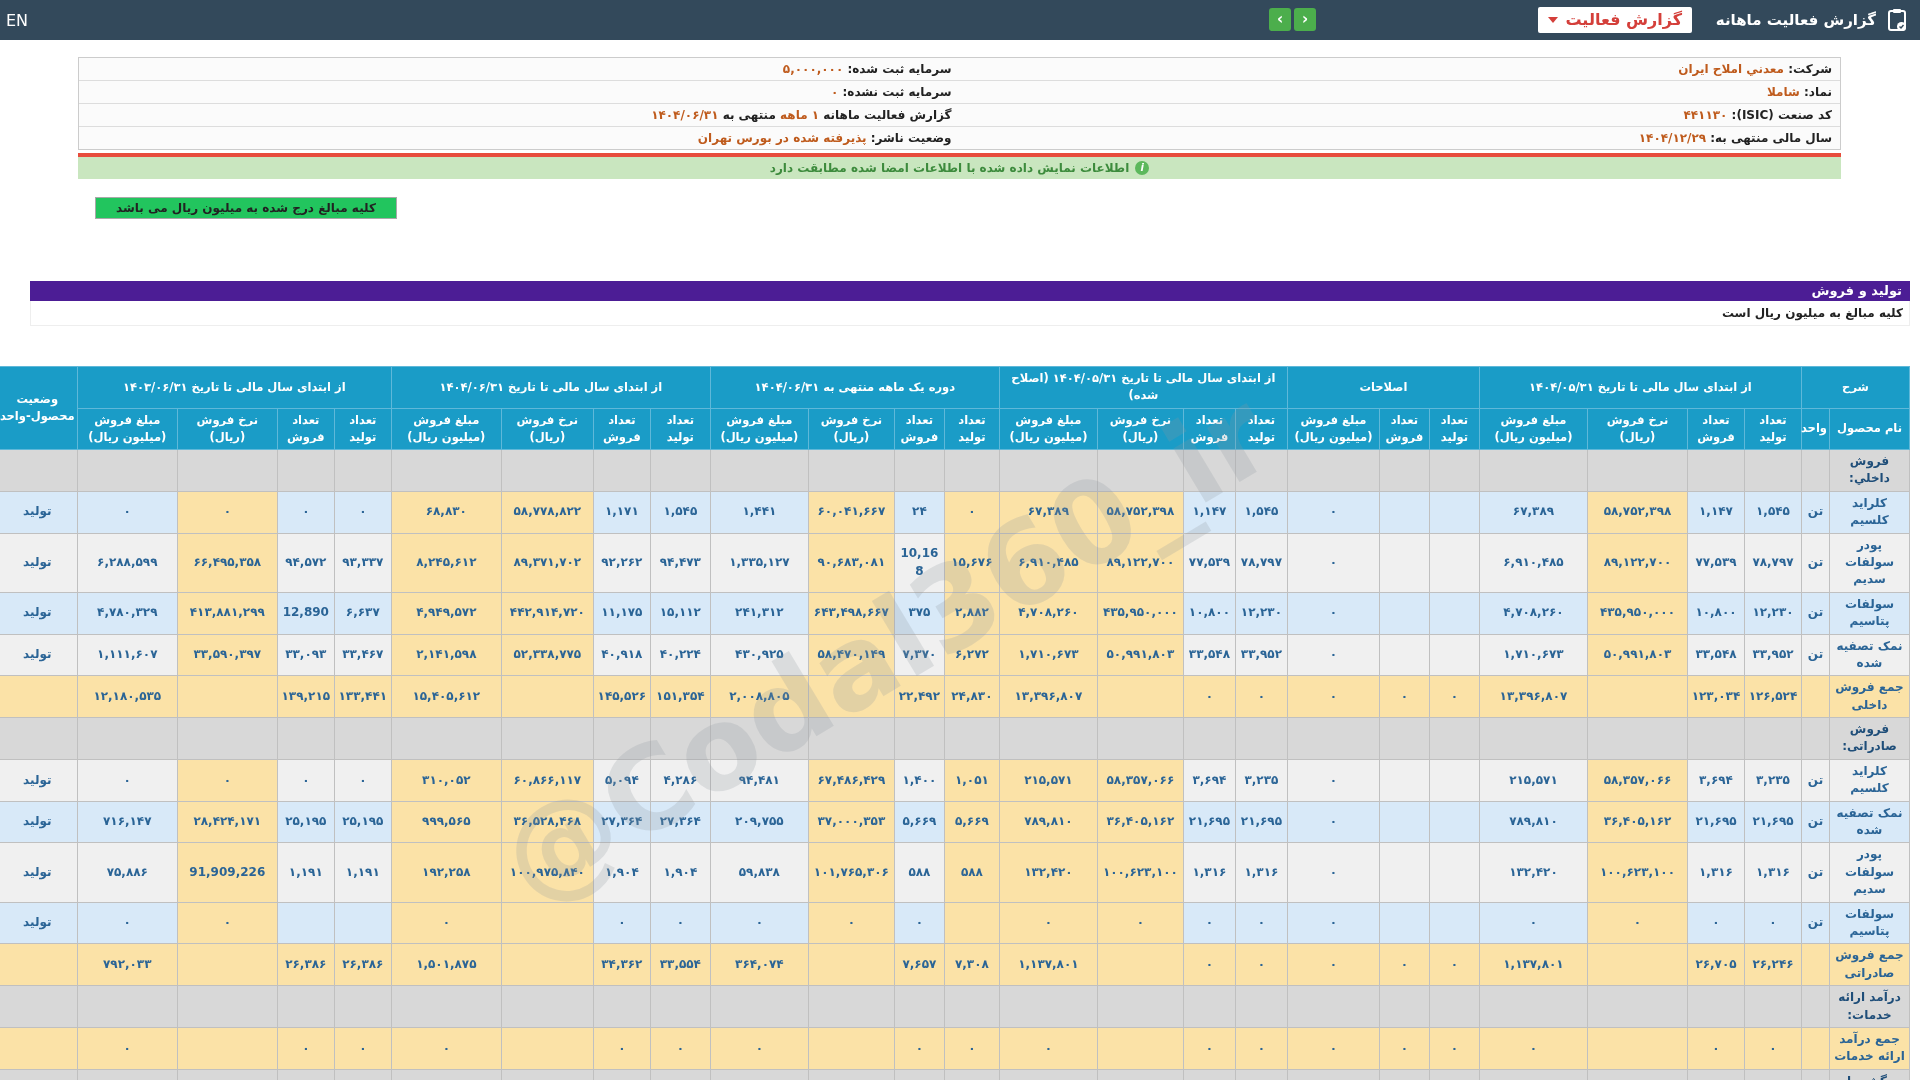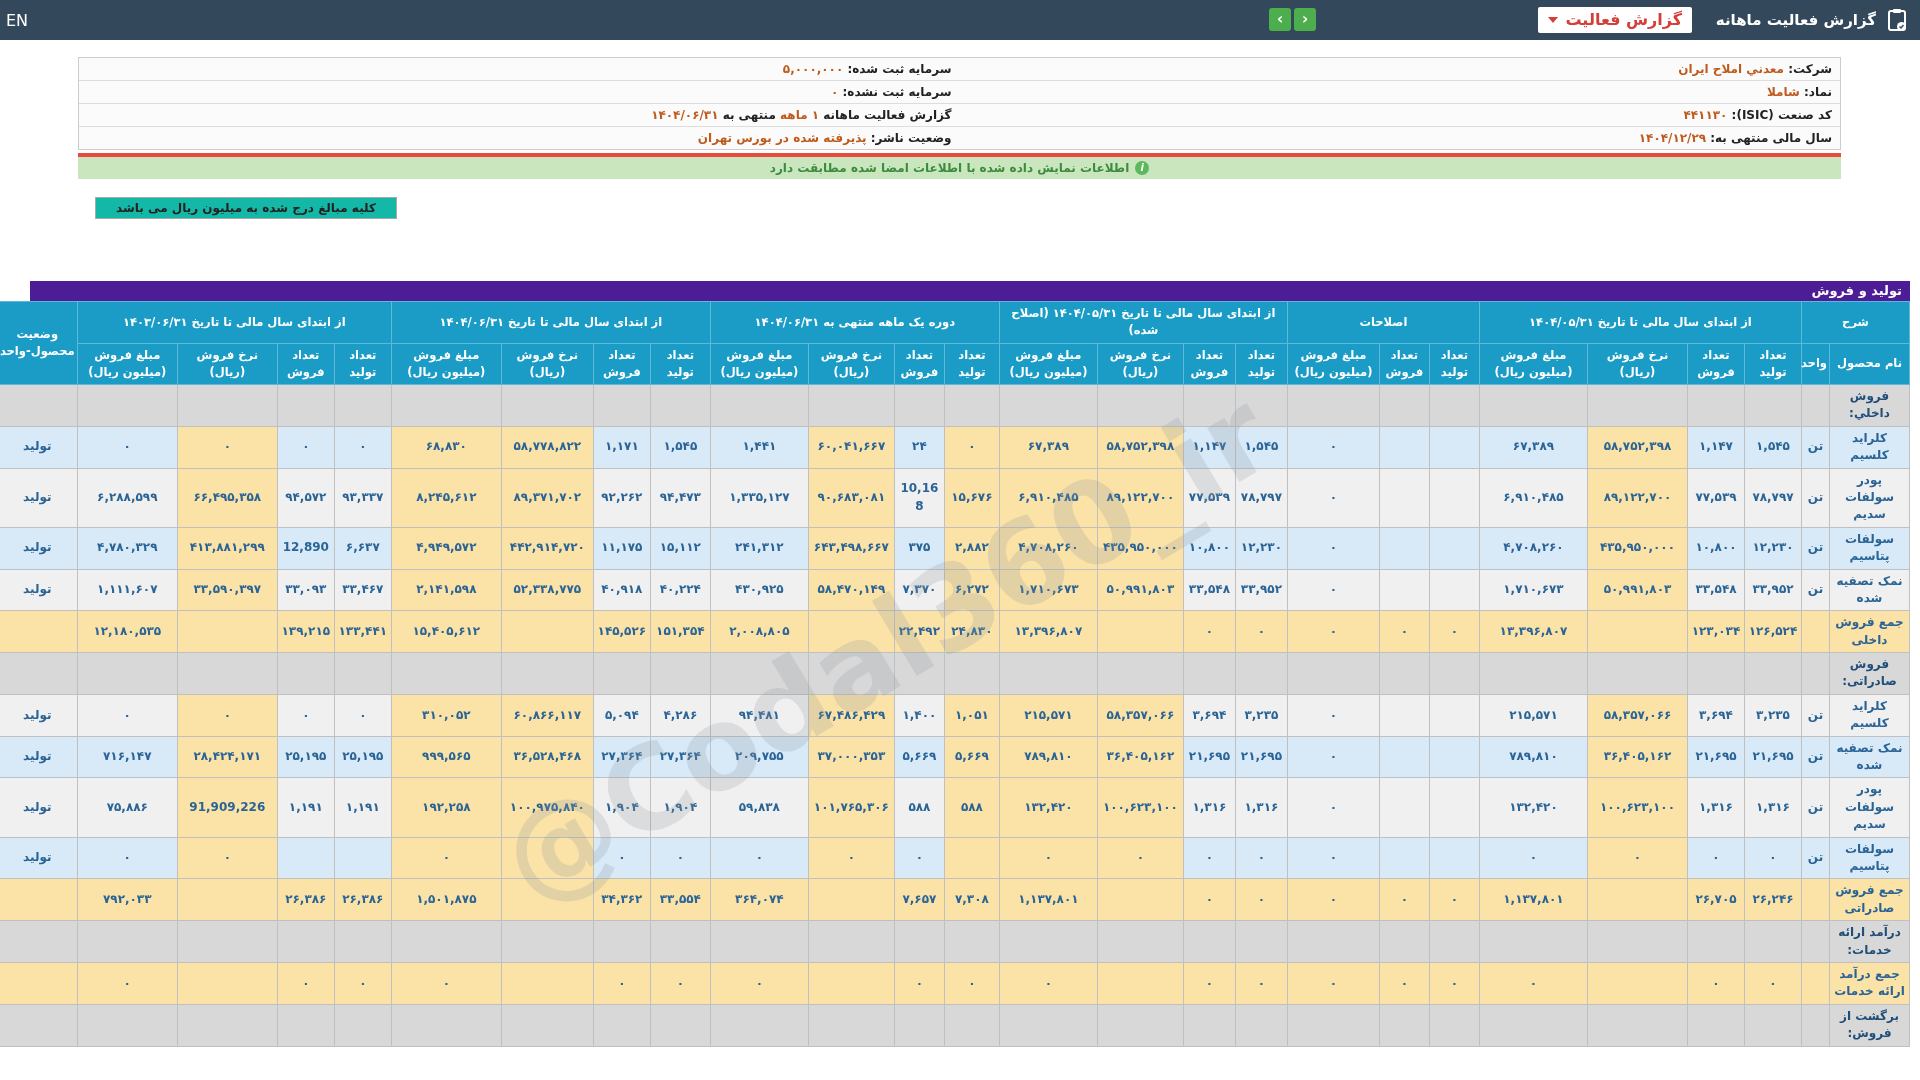--- a/index.html
+++ b/index.html
@@ -15,21 +15,21 @@
   .nav-btn{width:22px;height:23px;background:#4cae4c;border-radius:3px;color:#fff;font-weight:bold;
     font-size:15px;text-align:center;line-height:22px;cursor:pointer;}
   .info-wrap{margin:17px 79px 0 78px;border:1px solid #ccc;}
   .info-table{width:100%;border-collapse:collapse;}
   .info-table td{background:#fbfbfb;border-bottom:1px solid #ddd;font-size:12px;padding:4px 8px;width:50%;color:#222;font-weight:bold;}
   .info-table tr:last-child td{border-bottom:none;}
   .info-table .ov{color:#bf5b1d;}
   .redline{height:4px;background:#e74c3c;margin:3px 79px 0 78px;}
   .notice{height:22px;background:#c9e6bf;margin:0 79px 0 78px;display:flex;align-items:center;justify-content:center;gap:6px;color:#3d8b3d;font-weight:bold;font-size:12px;}
   .i-ico{width:14px;height:14px;border-radius:50%;background:#5cb85c;color:#fff;font-size:10px;font-weight:bold;text-align:center;line-height:14px;display:inline-block;font-style:italic;}
-  .unitbox{position:absolute;left:95px;top:197px;width:300px;border:1px solid #a9a9a9;background:#14b8a6;
+  .unitbox{position:absolute;left:95px;top:197px;width:300px;border:1px solid #a9a9a9;background:#22c55e;
     text-align:center;font-size:12px;font-weight:bold;line-height:20px;color:#222;}
   .main{position:relative;margin:102px 10px 0 30px;}
   .secbar{height:20px;background:#4c1d95;color:#fff;font-weight:bold;font-size:13px;line-height:20px;padding-right:8px;}
   .note-row{height:24px;font-size:12px;font-weight:bold;color:#222;line-height:24px;padding-right:6px;border:1px solid #eee;border-top:none;margin-bottom:40px;background:#fff;}
   table.rep{border-collapse:collapse;table-layout:fixed;width:1881px;}
   table.rep th{background:#1a9cc7;color:#fff;font-size:11.5px;font-weight:bold;border:1px solid #5fb8d9;padding:3px 2px;line-height:1.5;}
   table.rep td{border:1px solid #c0c0c0;font-size:12px;font-weight:bold;color:#2a6496;text-align:center;padding:3px 2px;line-height:1.45;word-wrap:break-word;}
   td.nm{text-align:right;padding-right:4px;}
   td.w{background:#f0f0f0;} td.b{background:#d8e9f8;} td.y{background:#fbe2a7;}
   td.s{background:#fbe2a7;} td.g{background:#d8d8d8;}
@@ -85,20 +85,21 @@
 </div>
 <div class="redline"></div>
 <div class="notice">
   <span class="i-ico">i</span>
   <span>اطلاعات نمایش داده شده با اطلاعات امضا شده مطابقت دارد</span>
 </div>
 <div class="unitbox">کلیه مبالغ درج شده به میلیون ریال می باشد</div>
 
 <div class="main">
   <div class="secbar">تولید و فروش</div>
+  <div class="note-row">کلیه مبالغ به میلیون ریال است</div>
 
   <table class="rep" id="t1">
       <colgroup>
         <col style="width: 80px;">
         <col style="width: 28px;">
         <col style="width: 57px;">
         <col style="width: 57px;">
         <col style="width: 100px;">
         <col style="width: 108px;">
         <col style="width: 50px;">

